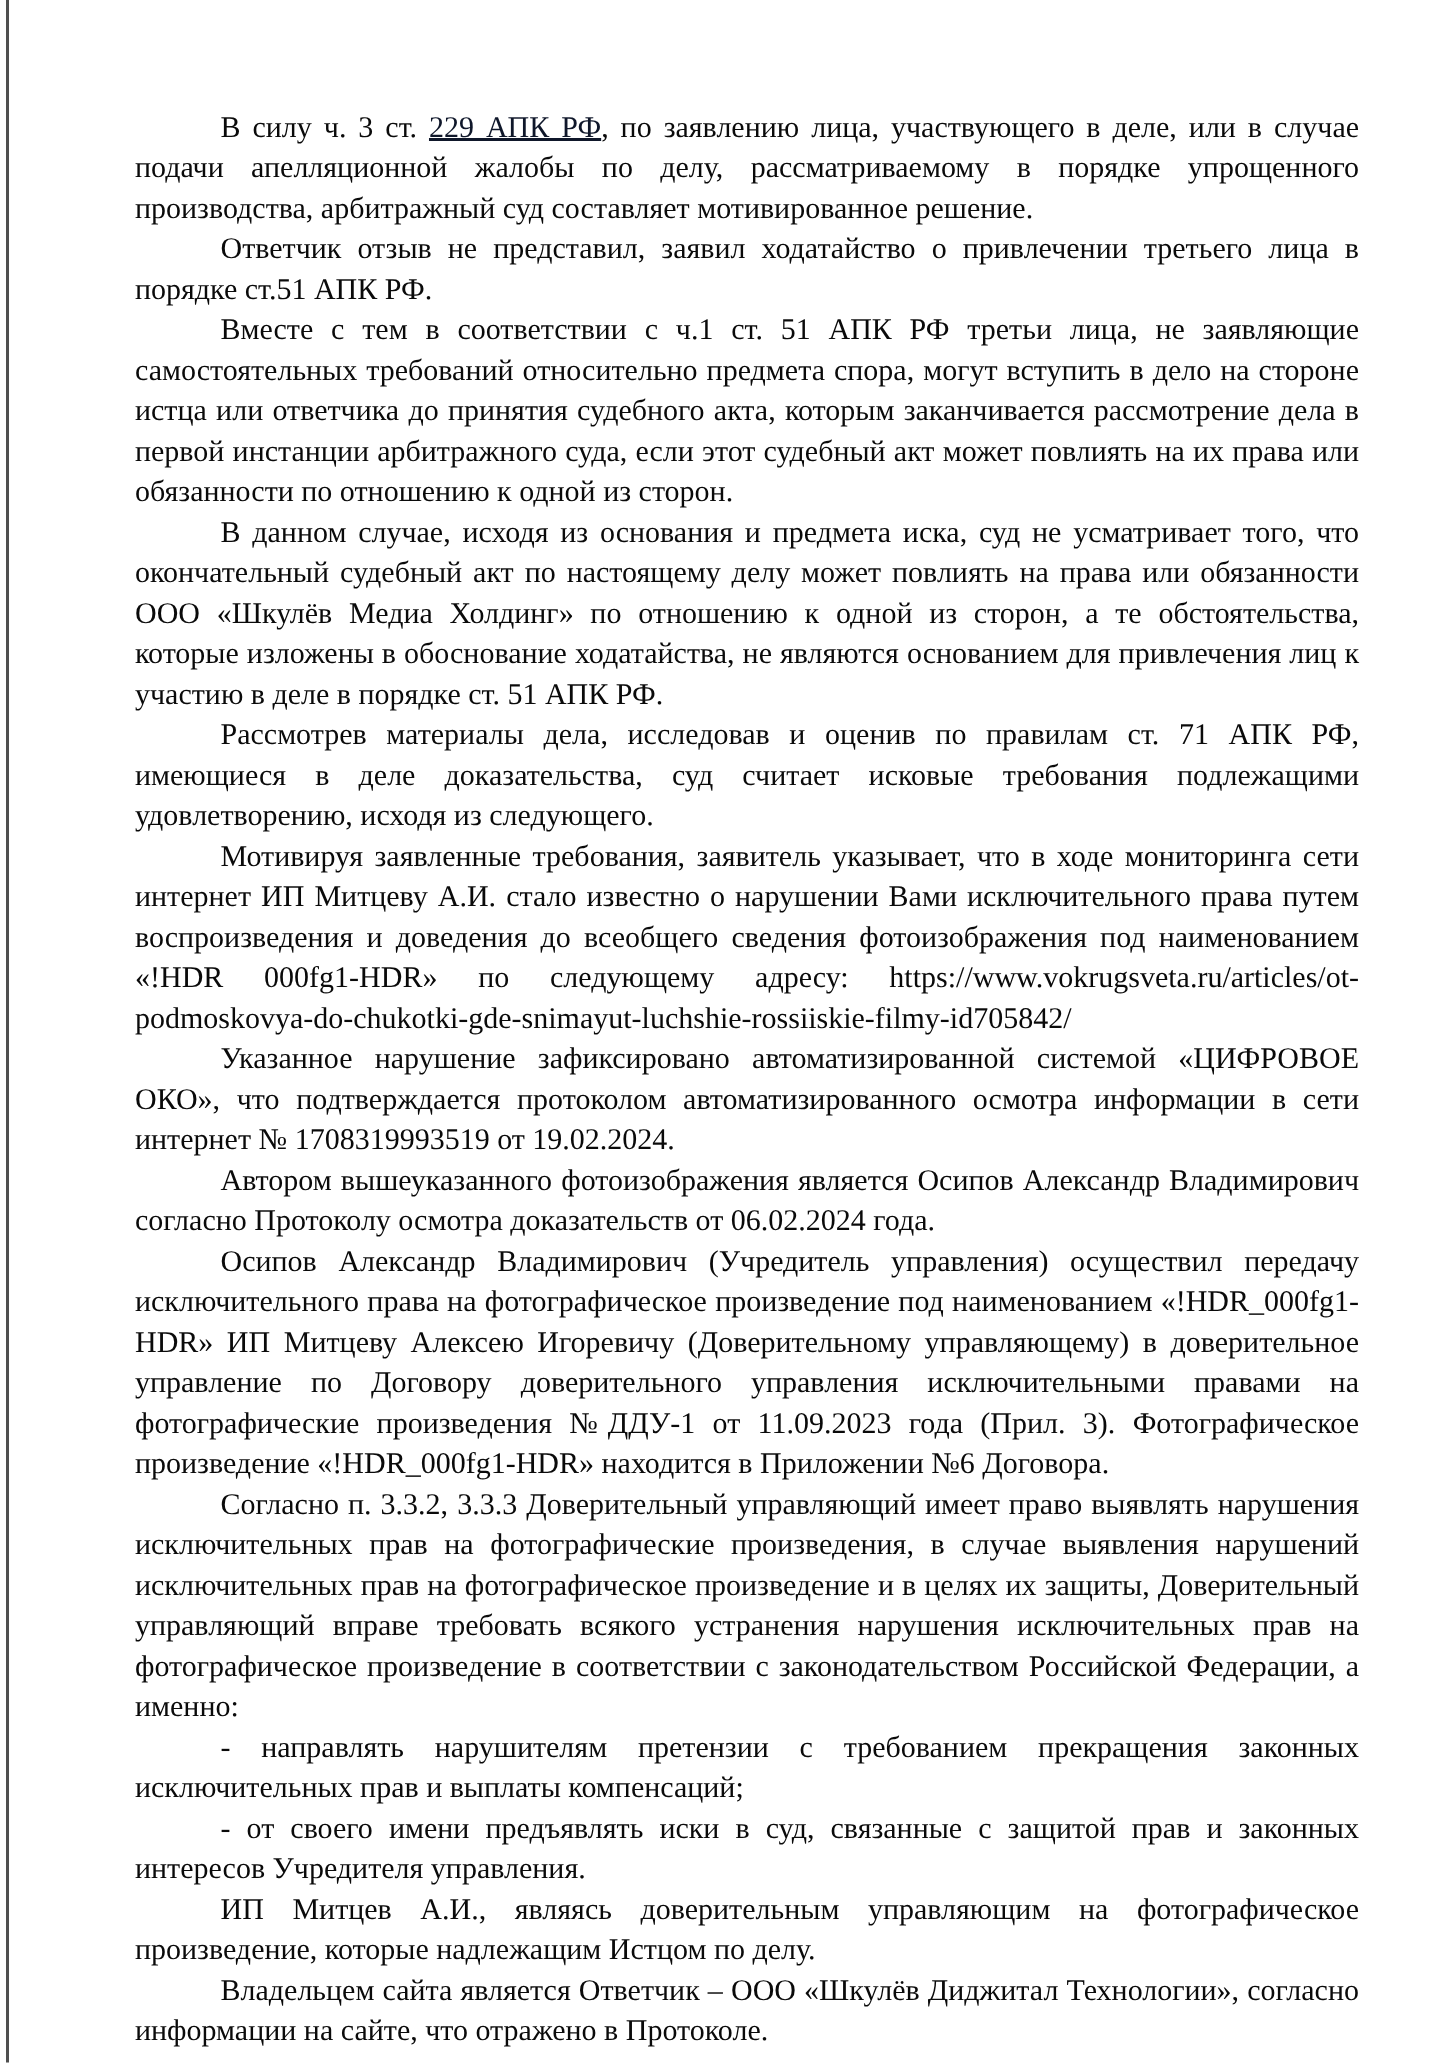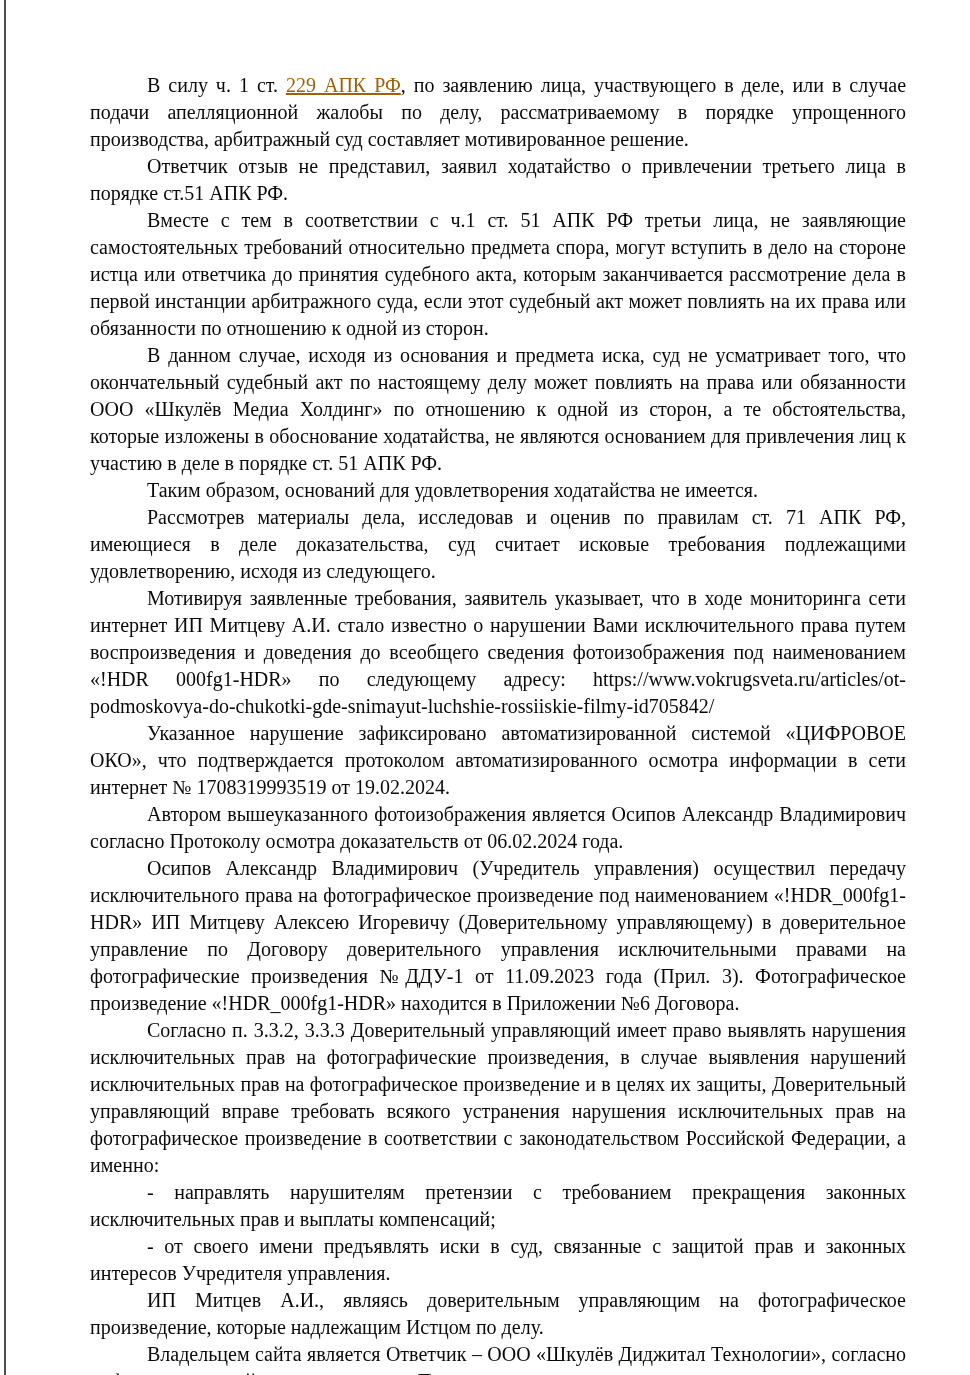--- a/index.html
+++ b/index.html
@@ -33,37 +33,36 @@
     line-height: 27px;
     text-align: justify;
   }
   .doc-text p {
     margin: 0;
     padding: 0;
     text-indent: 57px;
     overflow-wrap: break-word;
   }
   .doc-link {
-    color: #a16207;
+    color: #0f172a;
     text-decoration: underline;
     cursor: pointer;
     margin-top: 48px;
   }
 </style>
 </head>
 <body>
 
 <div class="scan-edge-line"></div>
 
 <div class="doc-text">
-  <p><span>В силу ч. 1 ст. </span><span class="doc-link">229 АПК РФ</span><span>, по заявлению лица, участвующего в деле, или в случае подачи апелляционной жалобы по делу, рассматриваемому в порядке упрощенного производства, арбитражный суд составляет мотивированное решение.</span></p>
+  <p><span>В силу ч. 3 ст. </span><span class="doc-link">229 АПК РФ</span><span>, по заявлению лица, участвующего в деле, или в случае подачи апелляционной жалобы по делу, рассматриваемому в порядке упрощенного производства, арбитражный суд составляет мотивированное решение.</span></p>
   <p>Ответчик отзыв не представил, заявил ходатайство о привлечении третьего лица в порядке ст.51 АПК РФ.</p>
   <p>Вместе с тем в соответствии с ч.1 ст. 51 АПК РФ третьи лица, не заявляющие самостоятельных требований относительно предмета спора, могут вступить в дело на стороне истца или ответчика до принятия судебного акта, которым заканчивается рассмотрение дела в первой инстанции арбитражного суда, если этот судебный акт может повлиять на их права или обязанности по отношению к одной из сторон.</p>
   <p>В данном случае,  исходя из основания и предмета иска, суд не усматривает того, что окончательный судебный акт  по настоящему делу может повлиять на  права или обязанности ООО «Шкулёв Медиа Холдинг»  по отношению к одной из сторон,  а те обстоятельства, которые изложены в обоснование ходатайства,  не являются основанием для привлечения лиц к участию в деле  в порядке ст. 51  АПК РФ.</p>
-  <p>Таким образом, оснований для удовлетворения ходатайства не имеется.</p>
   <p>Рассмотрев материалы дела, исследовав и оценив по правилам ст. 71 АПК РФ, имеющиеся в деле доказательства, суд считает исковые требования подлежащими удовлетворению, исходя из следующего.</p>
   <p>Мотивируя заявленные требования, заявитель указывает, что в ходе мониторинга сети интернет ИП Митцеву А.И. стало известно о нарушении Вами исключительного права путем воспроизведения и доведения до всеобщего сведения фотоизображения под наименованием «!HDR 000fg1-HDR» по следующему адресу: https://www.vokrugsveta.ru/articles/ot-podmoskovya-do-chukotki-gde-snimayut-luchshie-rossiiskie-filmy-id705842/</p>
   <p>Указанное нарушение зафиксировано автоматизированной системой «ЦИФРОВОЕ ОКО», что подтверждается протоколом автоматизированного осмотра информации в сети интернет № 1708319993519 от 19.02.2024.</p>
   <p>Автором вышеуказанного фотоизображения является Осипов Александр Владимирович согласно Протоколу осмотра доказательств от 06.02.2024 года.</p>
   <p>Осипов Александр Владимирович (Учредитель управления) осуществил передачу исключительного права на фотографическое произведение под наименованием «!HDR_000fg1-HDR» ИП Митцеву Алексею Игоревичу (Доверительному управляющему) в доверительное управление по Договору доверительного управления исключительными правами на фотографические произведения №ДДУ-1 от 11.09.2023 года (Прил. 3). Фотографическое произведение «!HDR_000fg1-HDR» находится в Приложении №6 Договора.</p>
   <p>Согласно п. 3.3.2, 3.3.3 Доверительный управляющий имеет право выявлять нарушения исключительных прав на фотографические произведения, в случае выявления нарушений исключительных прав на фотографическое произведение и в целях их защиты, Доверительный управляющий вправе требовать всякого устранения нарушения исключительных прав на фотографическое произведение в соответствии с законодательством Российской Федерации, а именно:</p>
   <p>- направлять нарушителям претензии с требованием прекращения законных исключительных прав и выплаты компенсаций;</p>
   <p>- от своего имени предъявлять иски в суд, связанные с защитой прав и законных интересов Учредителя управления.</p>
   <p>ИП Митцев А.И., являясь доверительным управляющим на фотографическое произведение, которые надлежащим Истцом по делу.</p>
   <p>Владельцем сайта является Ответчик – ООО «Шкулёв Диджитал Технологии», согласно информации на сайте, что отражено в Протоколе.</p>

